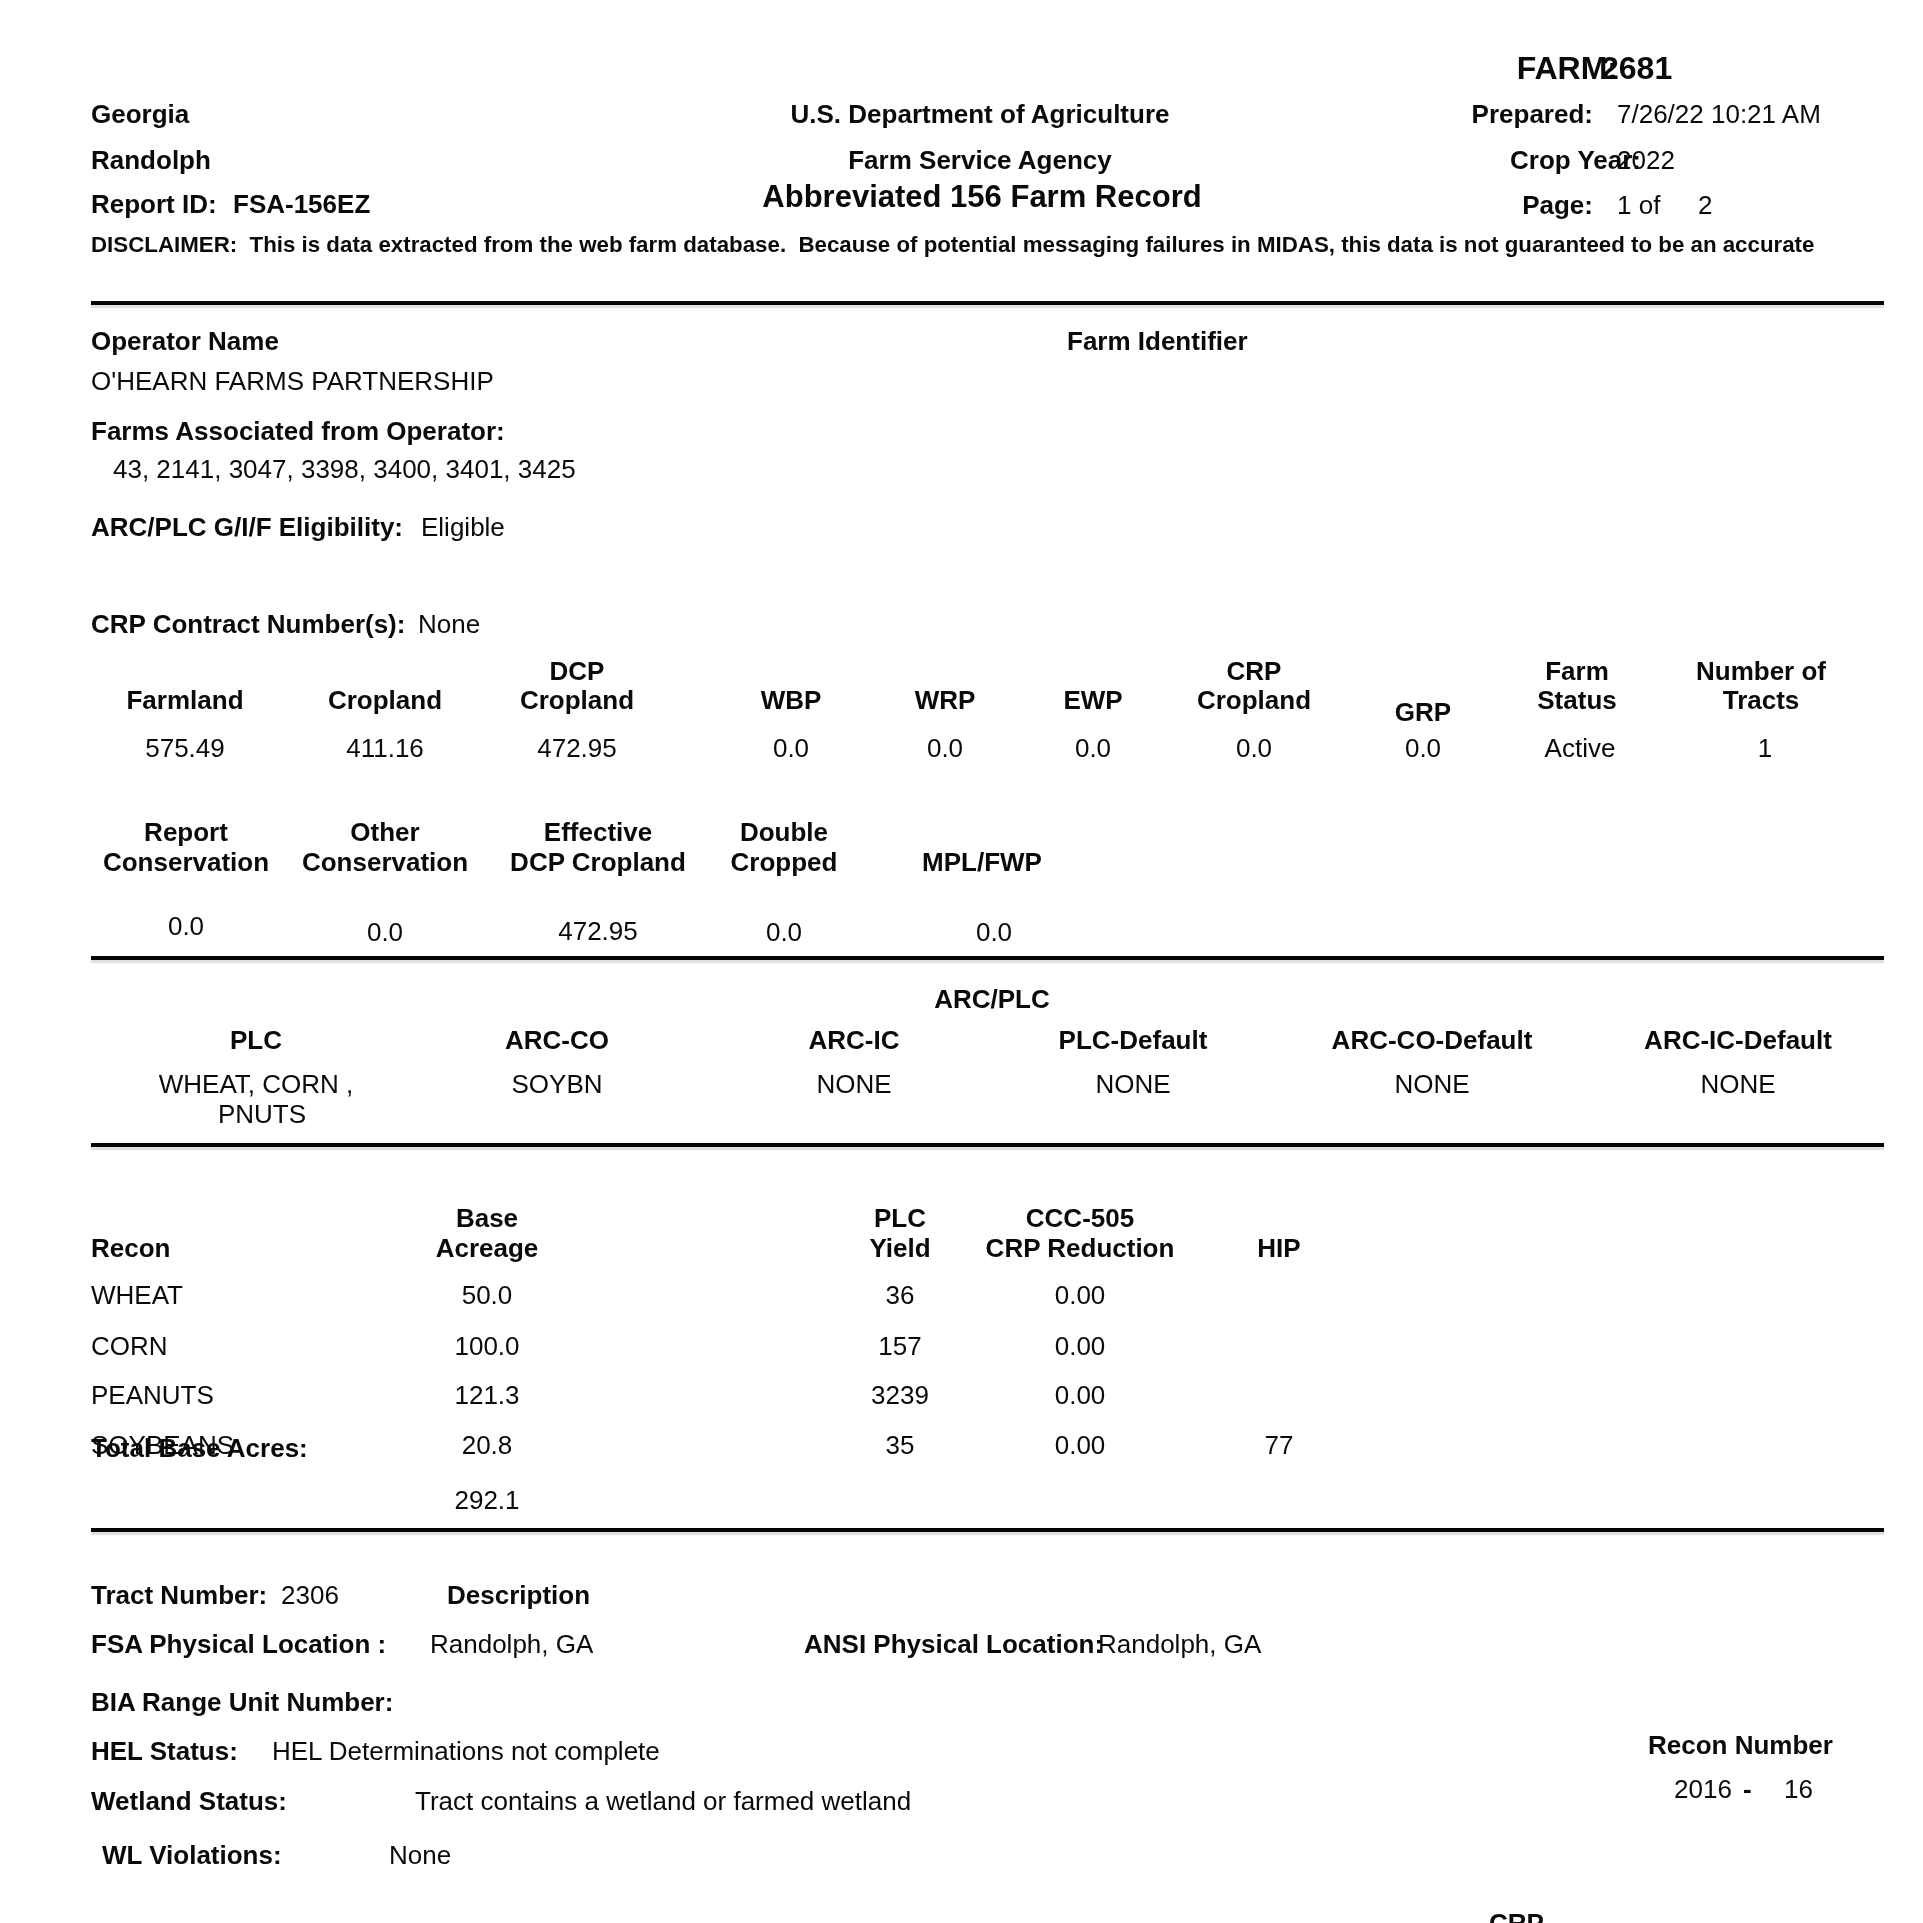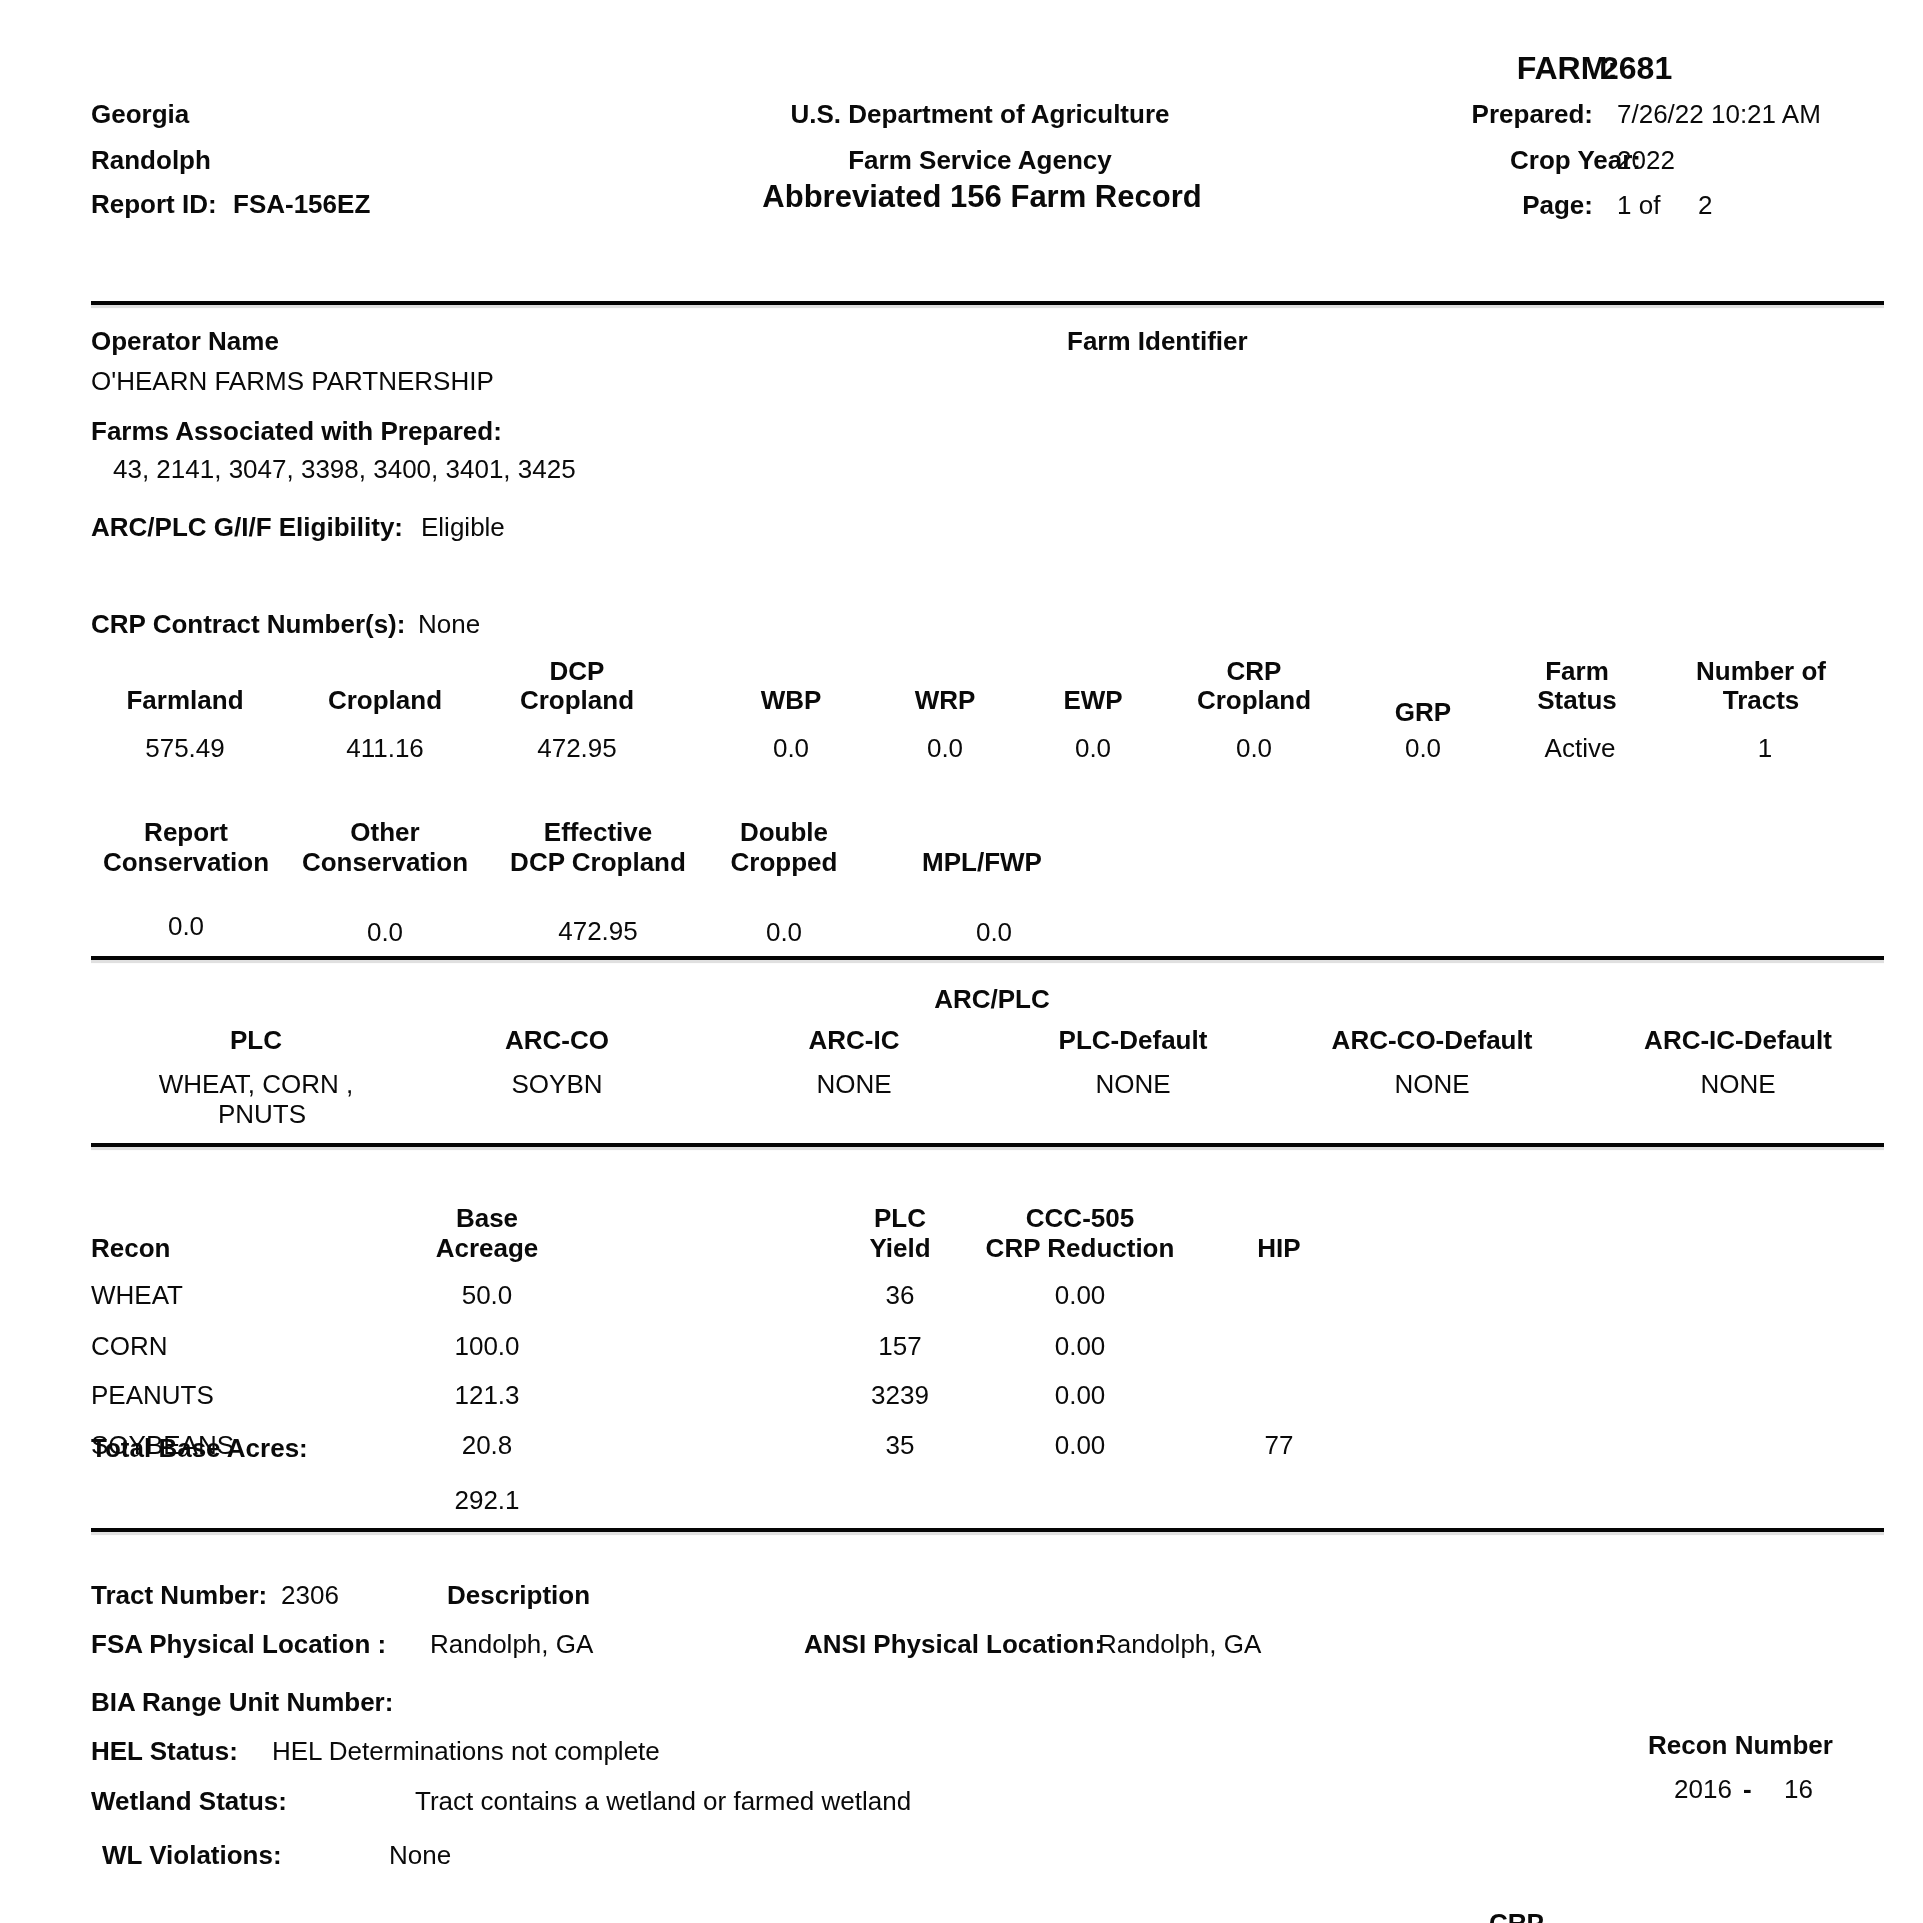--- a/index.html
+++ b/index.html
@@ -38,28 +38,29 @@
   <div class="abs b r" style="left:1358px;top:146px;width:283px">Crop Year:</div>
   <div class="abs" style="left:1617px;top:146px">2022</div>
 
   <div class="abs b" style="left:91px;top:190px">Report ID:</div>
   <div class="abs b" style="left:233px;top:190px">FSA-156EZ</div>
   <div class="abs b t-title c" style="left:982px;top:180px">Abbreviated 156 Farm Record</div>
   <div class="abs b r" style="left:1310px;top:191px;width:283px">Page:</div>
   <div class="abs" style="left:1617px;top:191px">1 of</div>
   <div class="abs" style="left:1698px;top:191px">2</div>
 
+  <div class="abs b t-disc" style="left:91px;top:233px">DISCLAIMER:  This is data extracted from the web farm database.  Because of potential messaging failures in MIDAS, this data is not guaranteed to be an accurate</div>
 
   <div class="hr" style="top:301px"></div>
 
   <div class="abs b" style="left:91px;top:327px">Operator Name</div>
   <div class="abs b" style="left:1067px;top:327px">Farm Identifier</div>
   <div class="abs" style="left:91px;top:367px">O'HEARN FARMS PARTNERSHIP</div>
 
-  <div class="abs b" style="left:91px;top:417px">Farms Associated with Prepared:</div>
+  <div class="abs b" style="left:91px;top:417px">Farms Associated from Operator:</div>
   <div class="abs" style="left:113px;top:455px">43, 2141, 3047, 3398, 3400, 3401, 3425</div>
 
   <div class="abs b" style="left:91px;top:513px">ARC/PLC G/I/F Eligibility:</div>
   <div class="abs" style="left:421px;top:513px">Eligible</div>
 
   <div class="abs b" style="left:91px;top:610px">CRP Contract Number(s):</div>
   <div class="abs" style="left:418px;top:610px">None</div>
 
   <div class="abs b c" style="left:577px;top:657px">DCP</div>
   <div class="abs b c" style="left:1254px;top:657px">CRP</div>

